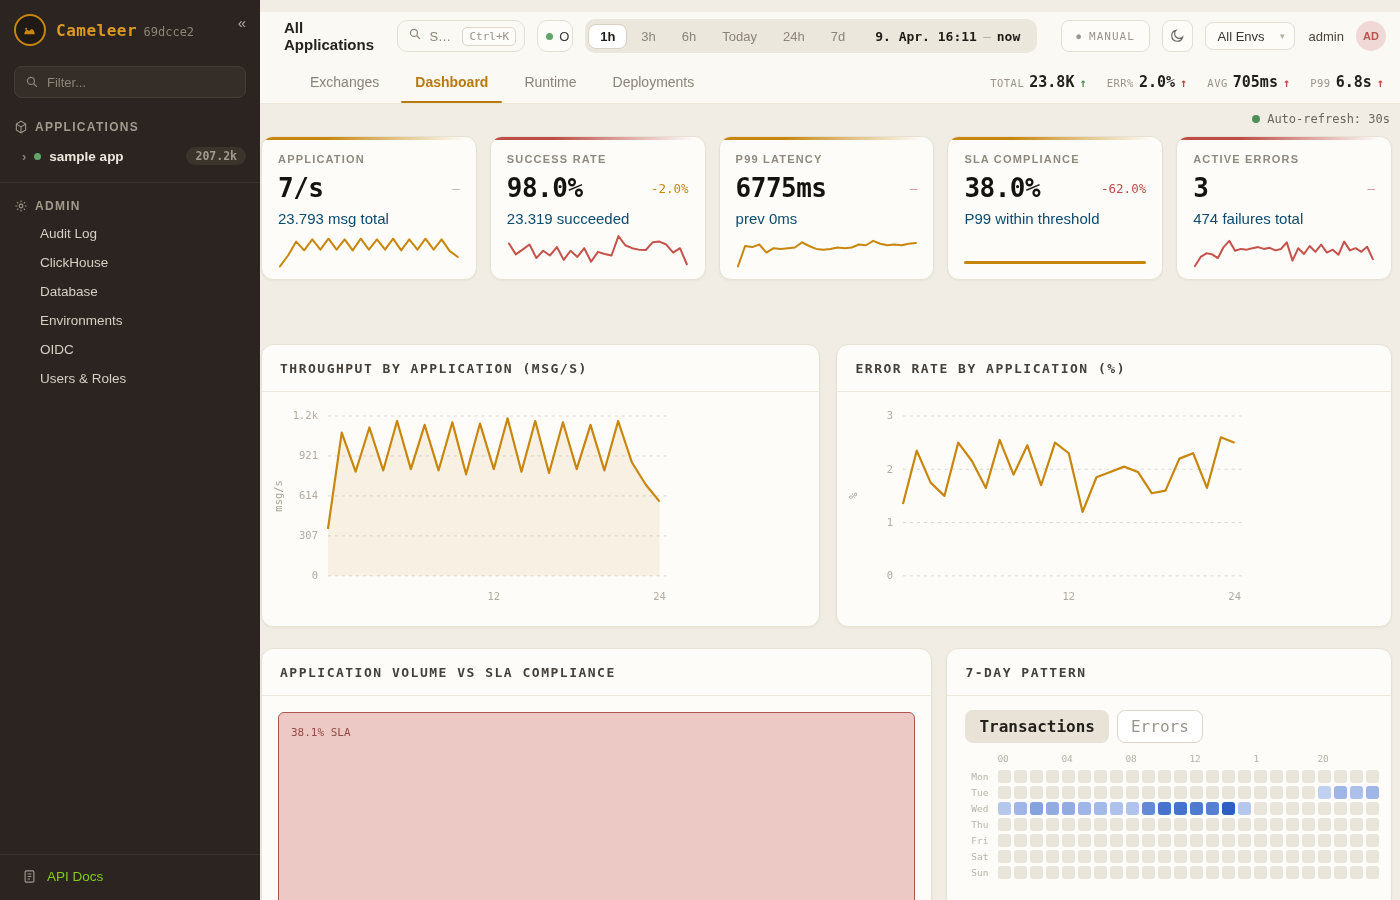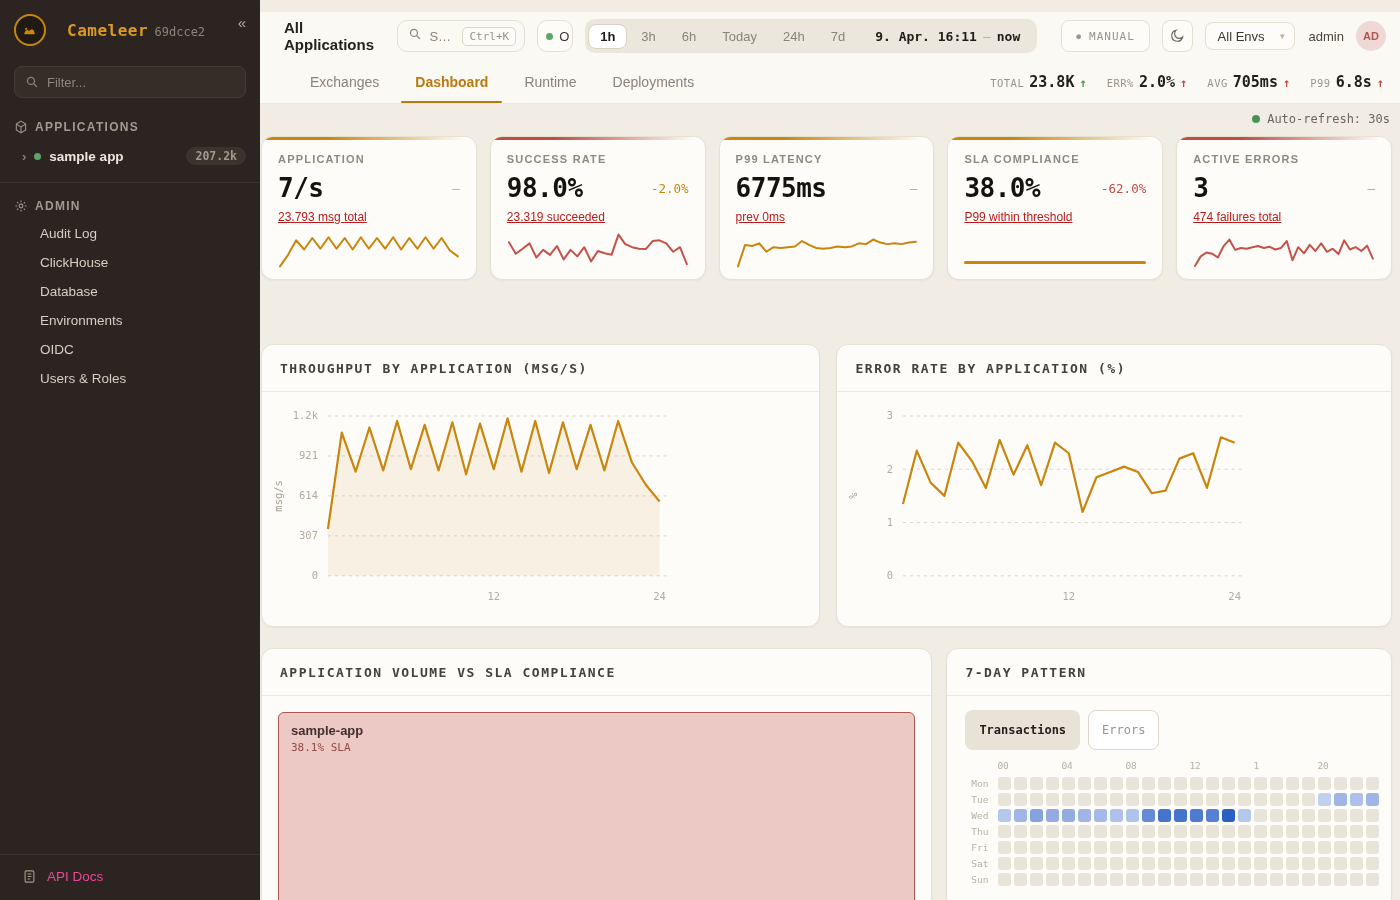--- a/index.html
+++ b/index.html
@@ -3,36 +3,36 @@
 <meta charset="utf-8">
 <style>
   * { margin:0; padding:0; box-sizing:border-box; }
   html,body { width:1400px; height:900px; overflow:hidden; }
   body { font-family:"Liberation Sans","DejaVu Sans",sans-serif; background:#f1ede4; color:#2b2724; }
   .mono { font-family:"DejaVu Sans Mono","Liberation Mono",monospace; }
   .app { display:flex; width:1400px; height:900px; }
 
   
   .sidebar { width:260px; min-width:260px; background:#2b2420; color:#d6cfc4; display:flex; flex-direction:column; position:relative; }
-  .sb-header { display:flex; align-items:center; gap:21px; padding:14px 14px 12px 14px; }
+  .sb-header { display:flex; align-items:center; gap:10px; padding:14px 14px 12px 14px; }
   .logo-circle { width:32px; height:32px; border-radius:50%; background:#201a16; border:2px solid #c8860d; display:flex; align-items:center; justify-content:center; flex:none; }
   .brand { font-family:"DejaVu Sans Mono",monospace; font-weight:bold; font-size:16px; color:#dd9a22; letter-spacing:.5px; }
   .build { font-family:"DejaVu Sans Mono",monospace; font-size:12px; color:#8d8579; margin-left:2px; }
   .collapse-btn { margin-left:auto; color:#b3ac9f; font-size:15px; cursor:pointer; background:none; border:none; align-self:flex-start; }
   .sb-filter { margin:8px 14px 16px 14px; background:#352e28; border:1px solid #453d35; border-radius:8px; height:32px; display:flex; align-items:center; gap:8px; padding:0 10px; }
   .sb-filter input { background:transparent; border:none; outline:none; color:#d6cfc4; font-size:13px; width:100%; }
   .sb-filter input::placeholder { color:#8d8579; }
   .sb-section { display:flex; align-items:center; gap:7px; padding:6px 14px; color:#a39a8e; font-size:12px; font-weight:bold; letter-spacing:1.3px; }
   .sb-app-item { display:flex; align-items:center; gap:8px; padding:7px 14px 7px 22px; font-size:13.5px; color:#ece6dc; font-weight:600; cursor:pointer; }
   .sb-chevron { color:#8d8579; font-size:13px; }
   .dot { width:7px; height:7px; border-radius:50%; display:inline-block; flex:none; }
   .sb-badge { margin-left:auto; background:#3b342d; color:#a39a8e; border-radius:10px; padding:2px 9px; font-size:11.5px; font-family:"DejaVu Sans Mono",monospace; }
   .sb-divider { border:none; border-top:1px solid #3a332b; margin:10px 0; }
   .sb-admin-item { padding:7px 14px 7px 40px; font-size:13.5px; color:#d6cfc4; cursor:pointer; }
-  .sb-footer { margin-top:auto; border-top:1px solid #3a332b; padding:14px 14px 16px 22px; display:flex; align-items:center; gap:10px; color:#ec4899; font-size:13.5px; cursor:pointer; }
+  .sb-footer { margin-top:auto; border-top:1px solid #3a332b; padding:14px 14px 16px 22px; display:flex; align-items:center; gap:10px; color:#84cc16; font-size:13.5px; cursor:pointer; }
   .sb-icon { flex:none; display:inline-flex; }
 
   
   .main { flex:1; display:flex; flex-direction:column; min-width:0;margin-top:12px; }
   .topbar { background:#fbf9f4; height:48px; display:flex; align-items:center; gap:12px; padding:0 14px 0 24px; flex:none; }
   .page-title { font-size:15px; font-weight:bold; color:#26221e; }
   .search-pill { display:flex; align-items:center; gap:7px; border:1px solid #e5dfd2; background:#fbf9f4; border-radius:10px; height:32px; padding:0 8px 0 10px; cursor:text; }
   .search-pill input { width:26px; border:none; outline:none; background:transparent; font-size:13px; color:#6b665e; }
   .search-pill input::placeholder { color:#8d8579; }
   .kbd { font-family:"DejaVu Sans Mono",monospace; font-size:11px; color:#9a948a; border:1px solid #ddd6c8; border-radius:5px; padding:2px 6px; background:#fdfcf9; }
@@ -64,40 +64,40 @@
   .autorefresh { text-align:right; font-family:"DejaVu Sans Mono",monospace; font-size:12px; color:#6b665e; padding:2px 2px 0 0; height:20px; display:flex; justify-content:flex-end; align-items:center; gap:7px; }
 
   
   .kpi-row { display:grid; grid-template-columns:repeat(5,1fr); gap:13px; margin-top:10px; }
   .kpi-card { background:#fdfcf9; border:1px solid #e7e1d4; border-radius:12px; height:144px; position:relative; overflow:hidden; padding:16px 16px 10px 16px; display:flex; flex-direction:column; box-shadow:0 1px 2px rgba(60,50,30,.05); }
   .kpi-top { position:absolute; top:0; left:0; right:0; height:3px; }
   .kpi-label { font-size:11px; font-weight:bold; letter-spacing:1.2px; color:#8f897e; }
   .kpi-valrow { display:flex; align-items:center; margin-top:8px; }
   .kpi-value { font-family:"DejaVu Sans Mono",monospace; font-size:26px; font-weight:bold; color:#16130f; letter-spacing:-.5px; }
   .kpi-delta { margin-left:auto; font-family:"DejaVu Sans Mono",monospace; font-size:12.5px; }
-  .kpi-sub { font-size:12px; color:#b91c1c; margin-top:7px;text-decoration:underline; }
+  .kpi-sub { font-size:15px; color:#0c4a6e; margin-top:7px; }
   .kpi-spark { margin-top:auto; height:44px; width:100%; }
   .kpi-progress { margin-top:auto; margin-bottom:5px; height:3px; border-radius:2px; width:100%; }
 
   
   .charts-row { display:grid; grid-template-columns:560fr 556fr; gap:16px; margin-top:64px; }
   .card { background:#fdfcf9; border:1px solid #e7e1d4; border-radius:12px; box-shadow:0 1px 2px rgba(60,50,30,.05); overflow:hidden; }
   .card-head { padding:14px 18px; border-bottom:1px solid #eee8dc; }
   .card-title { font-family:"DejaVu Sans Mono",monospace; font-size:13px; font-weight:bold; letter-spacing:1.5px; color:#45403a; }
   .chart-body { padding:6px 0 2px 0; }
 
   .bottom-row { display:grid; grid-template-columns:672fr 446fr; gap:14px; margin-top:21px; }
   .bottom-row .card { height:360px; }
   .treemap-body { padding:16px; }
   .treemap-tile { background:#edc9c6; border:1.5px solid #a9574f; border-radius:6px; height:230px; padding:10px 12px; cursor:pointer; }
   .tile-name { font-size:13px; font-weight:bold; color:#43302d; }
   .tile-sla { font-size:11px; color:#8f4b45; margin-top:3px; font-family:"DejaVu Sans Mono",monospace; }
 
   .chips { display:flex; gap:8px; margin:14px 0 12px 18px; }
-  .chip { font-family:"DejaVu Sans Mono",monospace; font-size:12px; padding:12px 13px; border-radius:8px; cursor:pointer; border:1px solid transparent; color:#9a948a; background:#fff; border-color:#ddd6c8; }
+  .chip { font-family:"DejaVu Sans Mono",monospace; font-size:16px; padding:6px 13px; border-radius:8px; cursor:pointer; border:1px solid transparent; color:#9a948a; background:#fff; border-color:#ddd6c8; }
   .chip.active { background:#e9e3d7; color:#23201c; font-weight:bold; border-color:transparent; }
   .heatmap-wrap { padding:0 0 0 14px; }
   .hm-grid { display:grid; gap:3px; width:max-content; }
   .hm-headcell { position:relative; height:12px; }
   .hm-headcell span { position:absolute; left:-1px; top:-2px; font-family:"DejaVu Sans Mono",monospace; font-size:9.5px; color:#b9b2a4; white-space:nowrap; }
   .hm-rowlabel { font-family:"DejaVu Sans Mono",monospace; font-size:9.5px; color:#b9b2a4; text-align:right; padding-right:7px; line-height:13px; }
   .hm-cell { width:13px; height:13px; border-radius:3px; }
 </style>
 </head>
 <body>
@@ -382,21 +382,20 @@
         </section>
       </div>
 
       <div class="bottom-row">
         <section class="card">
           <div class="card-head">
             <span class="card-title">APPLICATION VOLUME VS SLA COMPLIANCE</span>
           </div>
           <div class="treemap-body">
             <div class="treemap-tile">
-              <div class="tile-name">sample-app</div>
               <div class="tile-sla">38.1% SLA</div>
             </div>
           </div>
         </section>
 
         <section class="card">
           <div class="card-head">
             <span class="card-title">7-DAY PATTERN</span>
           </div>
           <div class="chips" id="hm-chips">

